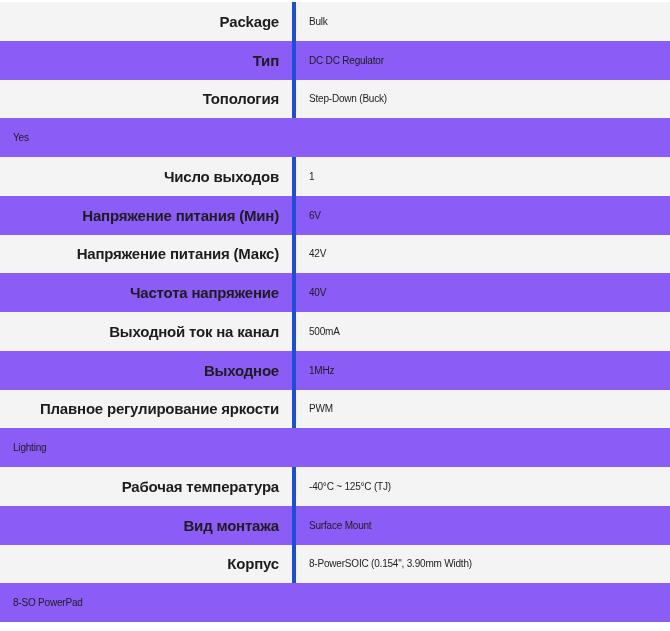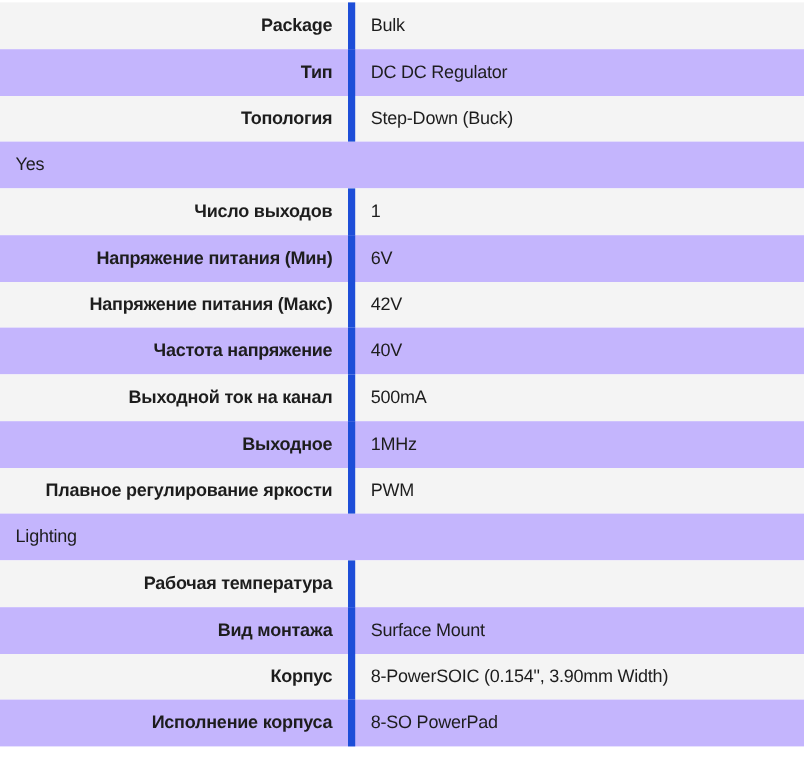--- a/index.html
+++ b/index.html
@@ -12,45 +12,45 @@
     font-family: "Liberation Sans", "DejaVu Sans", sans-serif;
   }
   .spec-table {
     width: 670px;
     padding-top: 2px;
   }
   .spec-row {
     display: flex;
     height: 38.75px;
     align-items: stretch;
-    background: #c4b5fd;
+    background: #8b5cf6;
   }
   .spec-row:nth-child(odd) {
     background: #f4f4f4;
   }
   .spec-label {
     width: 296px;
     box-sizing: border-box;
-    border-right: 6px solid #1d4ed8;
+    border-right: 4px solid #1d4ed8;
     display: flex;
     align-items: center;
     justify-content: flex-end;
     padding-right: 13px;
     font-size: 15px;
     font-weight: 700;
     color: #1d1d1d;
     letter-spacing: -0.2px;
     white-space: nowrap;
   }
   .spec-value {
     flex: 1;
     display: flex;
     align-items: center;
     padding-left: 13px;
-    font-size: 15px;
+    font-size: 10px;
     font-weight: 400;
     color: #1d1d1d;
     letter-spacing: -0.2px;
     white-space: nowrap;
   }
 </style>
 </head>
 <body>
 
 <div class="spec-table" id="spec-table">
@@ -107,29 +107,29 @@
     <div class="spec-label">Плавное регулирование яркости</div>
     <div class="spec-value">PWM</div>
   </div>
 
   <div class="spec-row">
     <div class="spec-value">Lighting</div>
   </div>
 
   <div class="spec-row">
     <div class="spec-label">Рабочая температура</div>
+    <div class="spec-value">-40°C ~ 125°C (TJ)</div>
   </div>
 
   <div class="spec-row">
     <div class="spec-label">Вид монтажа</div>
     <div class="spec-value">Surface Mount</div>
   </div>
 
   <div class="spec-row">
     <div class="spec-label">Корпус</div>
     <div class="spec-value">8-PowerSOIC (0.154", 3.90mm Width)</div>
   </div>
 
   <div class="spec-row">
-    <div class="spec-label">Исполнение корпуса</div>
     <div class="spec-value">8-SO PowerPad</div>
   </div>
 </div>
 
 </body></html>

